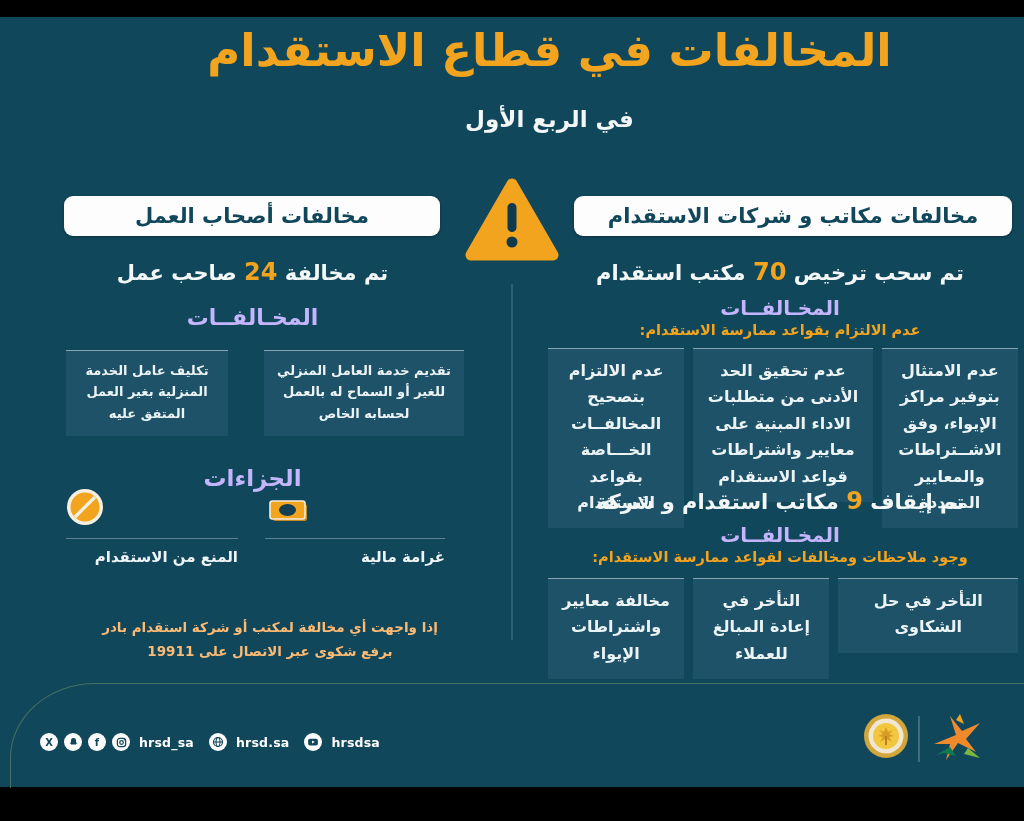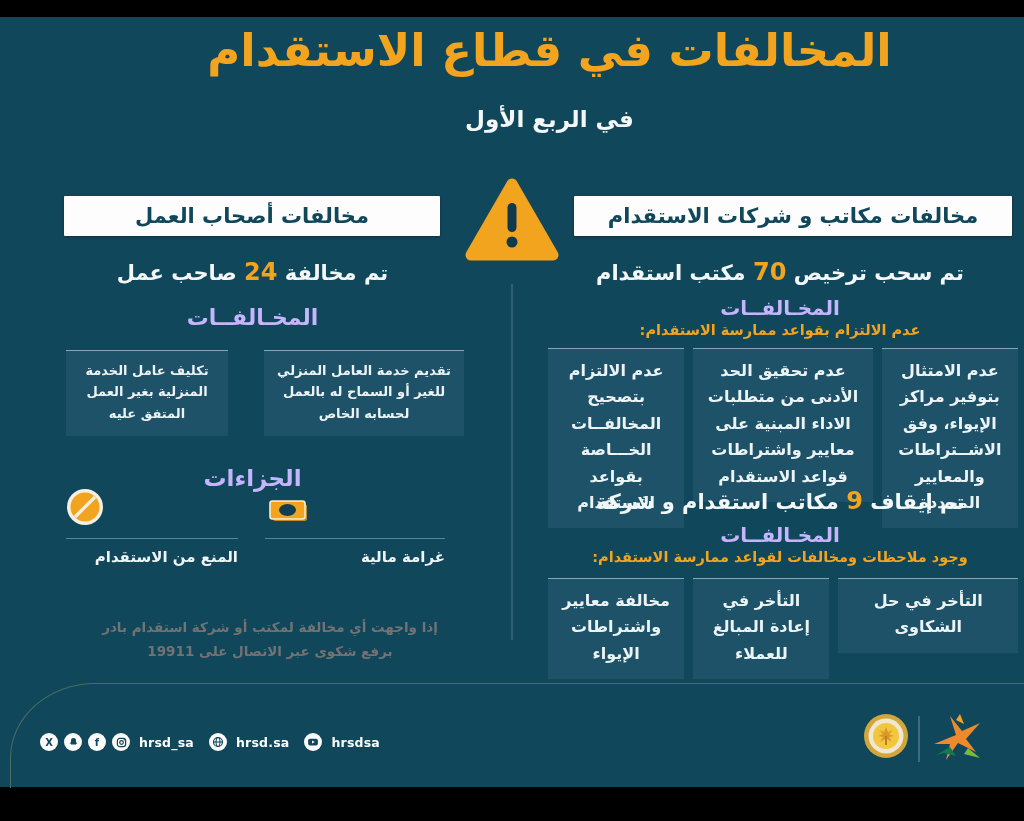--- a/index.html
+++ b/index.html
@@ -4,31 +4,31 @@
 <style>
   html,body{margin:0;padding:0;background:#000;}
   body{font-family:"DejaVu Sans", sans-serif;}
   .stage{position:relative;width:1024px;height:821px;background:#000;overflow:hidden;margin:0 auto;padding-left:25px;}
   .panel{position:absolute;left:0;right:0;top:17px;bottom:34px;background:#11475b;}
   .abs{position:absolute;}
   .ctr{text-align:center;}
   .rtl{direction:rtl;unicode-bidi:isolate;}
   .title{width:100%;top:24px;color:#f2a41f;font-size:45px;font-weight:bold;letter-spacing:-1px;}
   .subtitle{width:100%;top:106px;color:#f3f7f8;font-size:23px;font-weight:bold;}
-  .whitebox{background:#fdfdfd;color:#11475b;font-weight:bold;font-size:21px;line-height:40px;height:40px;border-radius:1px;box-shadow:0 1px 3px rgba(0,0,0,.35);}
+  .whitebox{background:#fdfdfd;color:#11475b;font-weight:bold;font-size:21px;line-height:40px;height:40px;border-radius:9px;box-shadow:0 1px 3px rgba(0,0,0,.35);}
   .stat{color:#f3f7f8;font-size:21px;font-weight:bold;}
   .stat .num{color:#f2a41f;font-size:24px;}
   .vhead{color:#c4b5fd;font-size:20px;font-weight:bold;text-align:center;}
   .vsub{color:#f2a41f;font-size:14.5px;font-weight:bold;}
   .cardrow{display:flex;flex-direction:row-reverse;justify-content:center;gap:9px;}
   .card{background:#1d5268;border-top:1.5px solid rgba(220,235,240,.55);color:#ecf3f5;font-size:16px;font-weight:bold;line-height:1.65;padding:9px 7px 12px 7px;text-align:center;box-sizing:border-box;align-self:flex-start;}
   .penalty{display:flex;flex-direction:column;}
   .penline{width:100%;height:1px;background:#5d8495;margin:8px 0 9px 0;}
   .penlabel{color:#eef4f6;font-size:15px;font-weight:bold;}
-  .notice{color:#737373;font-size:13.5px;font-weight:bold;line-height:1.8;}
+  .notice{color:#fdba74;font-size:13.5px;font-weight:bold;line-height:1.8;}
   .vdivider{width:2px;background:#2e6175;}
   .footcurve{border-top:1.5px solid #476f62;border-left:1.5px solid #476f62;border-top-left-radius:85px 75px;}
   .social{display:flex;align-items:center;gap:6px;}
   .sicon{width:18px;height:18px;border-radius:50%;background:#fdfdfd;color:#11475b;display:flex;align-items:center;justify-content:center;font-size:10px;font-weight:bold;flex:0 0 auto;}
   .handle{color:#fdfdfd;font-size:12.5px;font-weight:bold;margin:0 9px 0 3px;letter-spacing:.2px;}
   .logodiv{width:1.5px;background:#3d6d7e;}
 </style>
 </head>
 <body>
 

